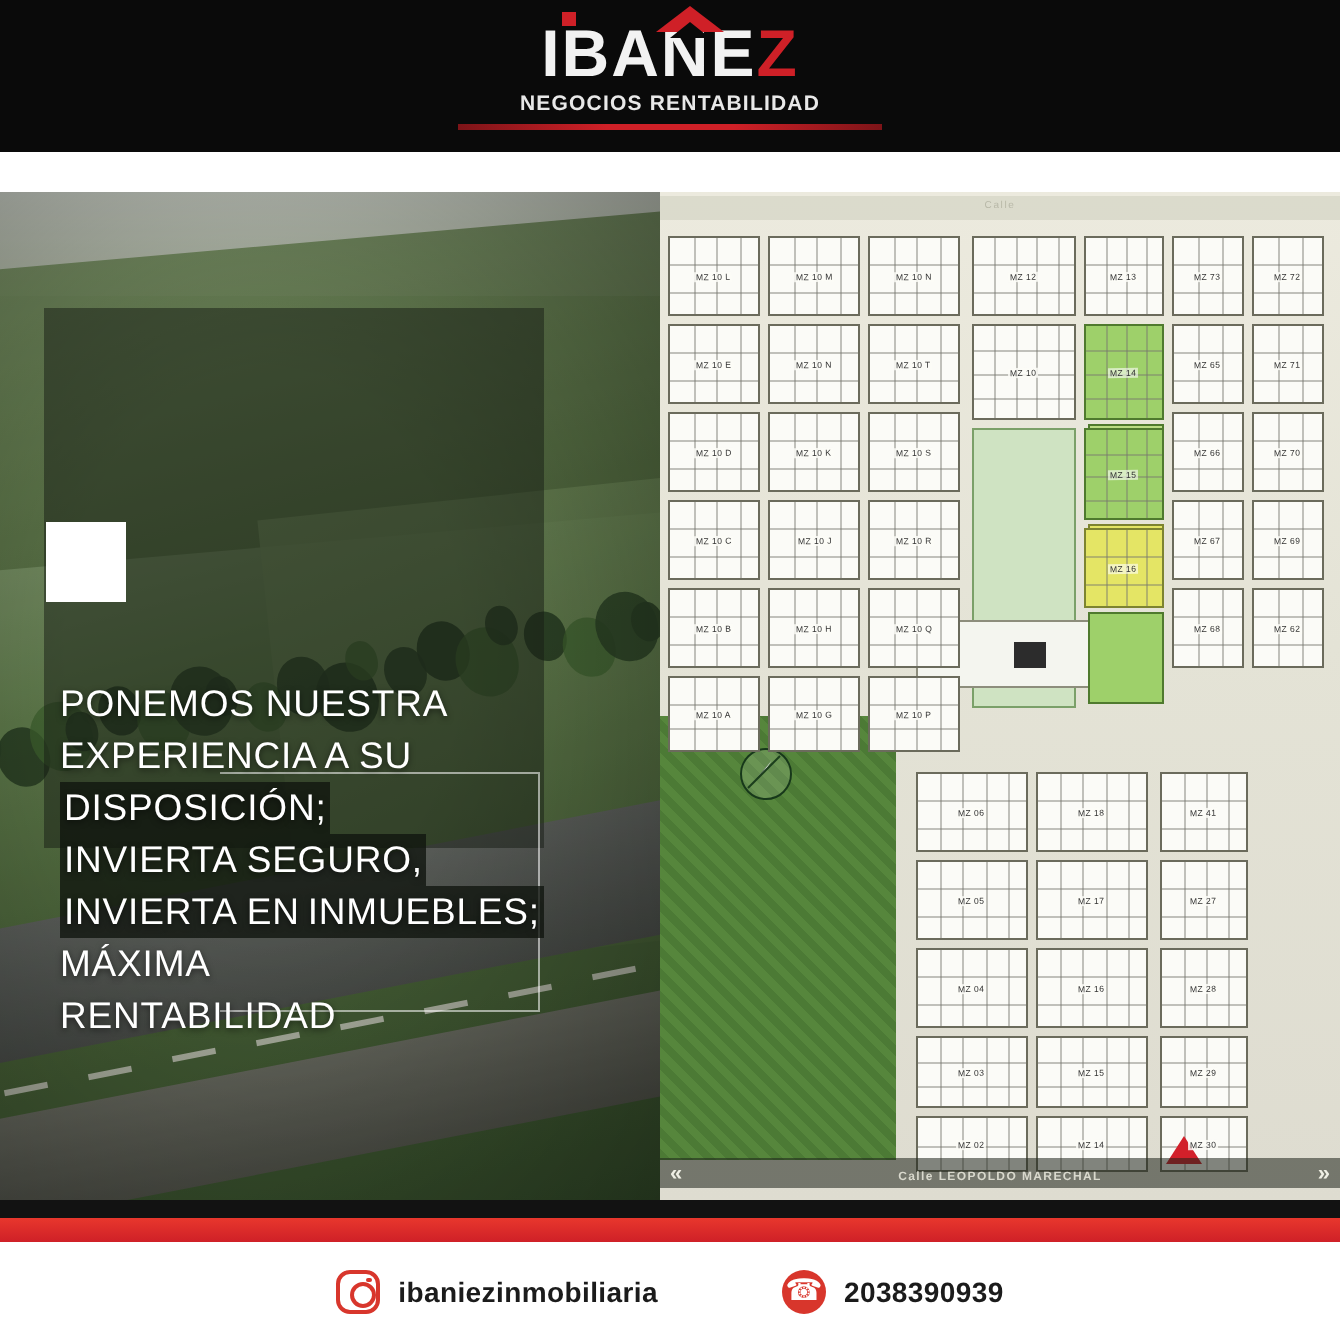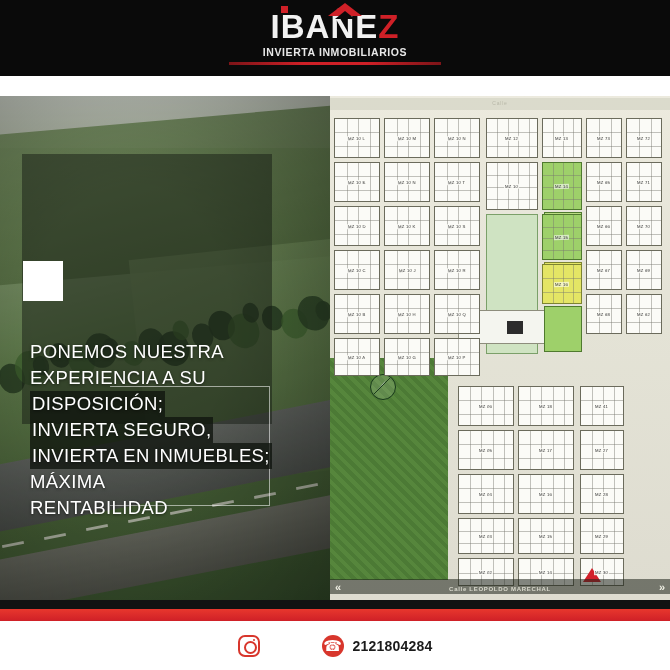--- a/index.html
+++ b/index.html
@@ -138,21 +138,21 @@
     <div class="logo-wrap">
       <div class="logo-main">
         <span class="logo-text lt-white" style="position:relative;">
           <span class="tilde-dot"></span>
           <span>IBA</span></span>
           <span class="logo-text lt-white">ÑE</span>
           <span class="logo-text lt-red">Z</span>
         <div class="roof"></div>
         <div class="roof-cut"></div>
       </div>
-      <div class="logo-sub">INVIERTA INMOBILIARIOS</div>
+      <div class="logo-sub">NEGOCIOS RENTABILIDAD</div>
       <div class="logo-rule"></div>
     </div>
   </div>
 
   <div class="gap-top"></div>
 
   <div class="canvas">
 
     <div class="photo">
       <div class="ph-sky"></div>
@@ -635,19 +635,20 @@
       <div class="chev" style="left:5px;">«</div>
       <div class="chev" style="right:5px;">»</div>
     </div>
   </div>
 
   <div class="bar-black"></div>
   <div class="bar-red"></div>
   <div class="footer">
     <div class="fitem">
       <span class="ig-icon"></span>
+      <span class="ftext">ibaniezinmobiliaria</span>
     </div>
     <div class="fitem">
       <span class="ph-icon"></span>
-      <span class="ftext">2121804284</span>
+      <span class="ftext">2038390939</span>
     </div>
   </div>
 </div>
 
 </body></html>

